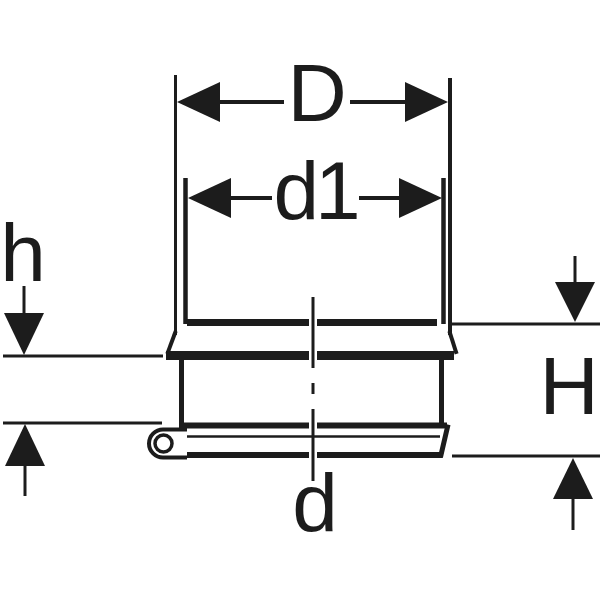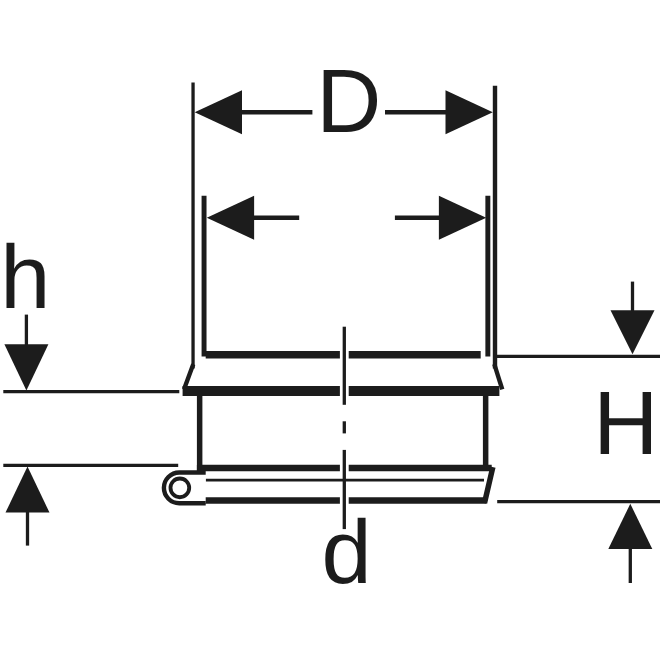--- a/index.html
+++ b/index.html
@@ -116,17 +116,18 @@
       <g>
         <line x1="313" y1="297" x2="313" y2="368" stroke-width="3"></line>
         <line x1="313" y1="383" x2="313" y2="394" stroke-width="3"></line>
         <line x1="313" y1="409" x2="313" y2="481" stroke-width="3"></line>
       </g>
 
     </g>
   </svg>
 
   <div class="dim-label lbl-D">D</div>
+  <div class="dim-label lbl-d1">d1</div>
   <div class="dim-label lbl-h">h</div>
   <div class="dim-label lbl-H">H</div>
   <div class="dim-label lbl-d">d</div>
 
 </div>
 
 </body></html>

